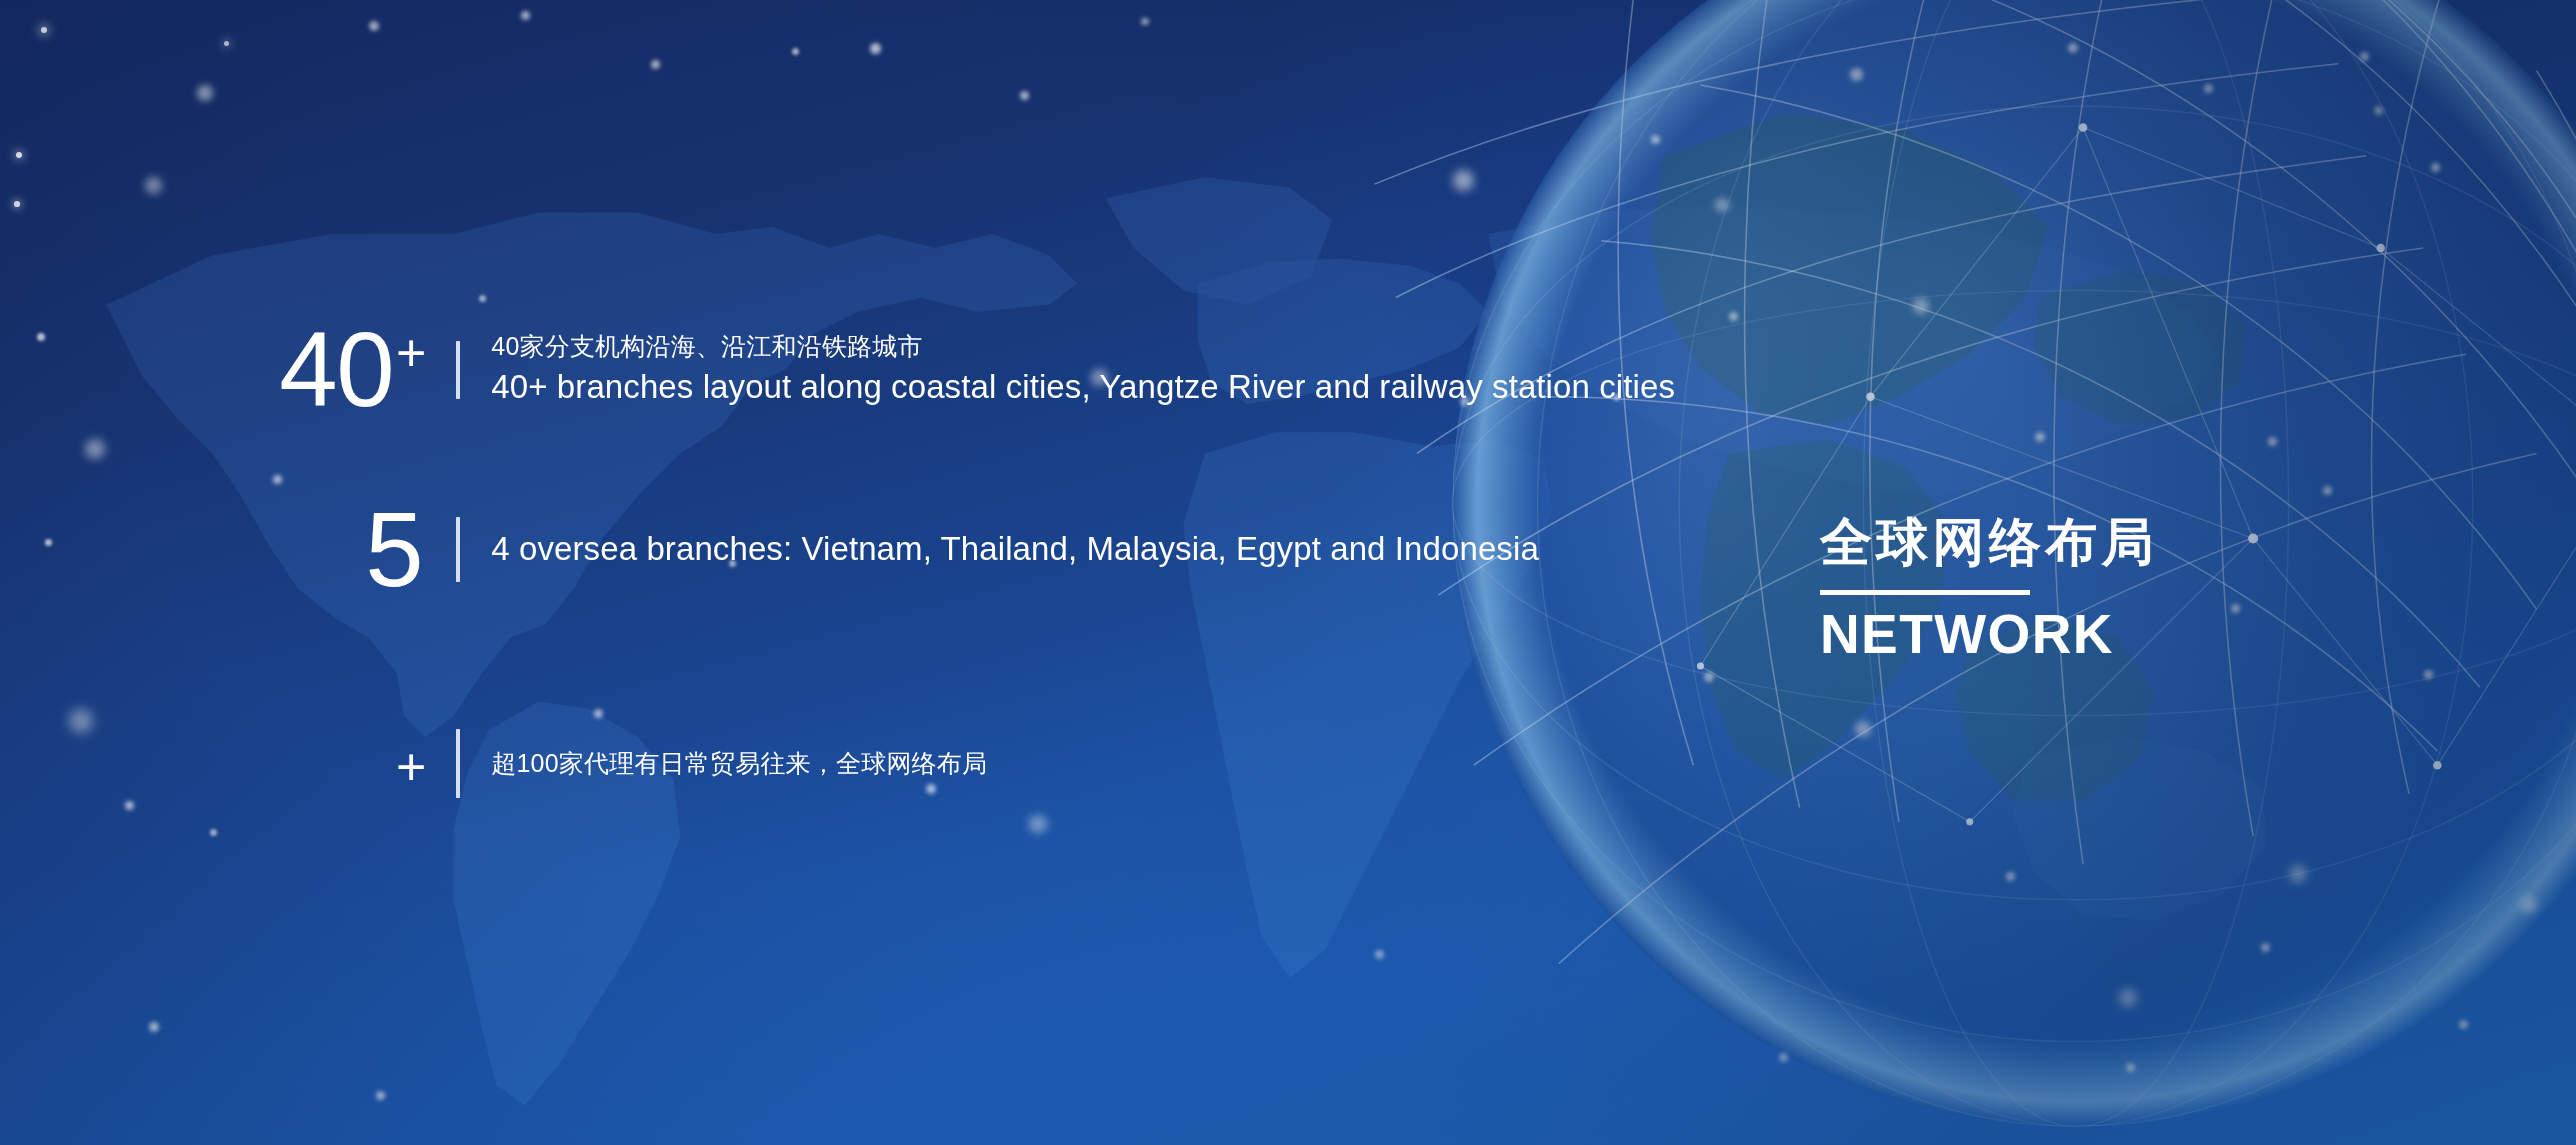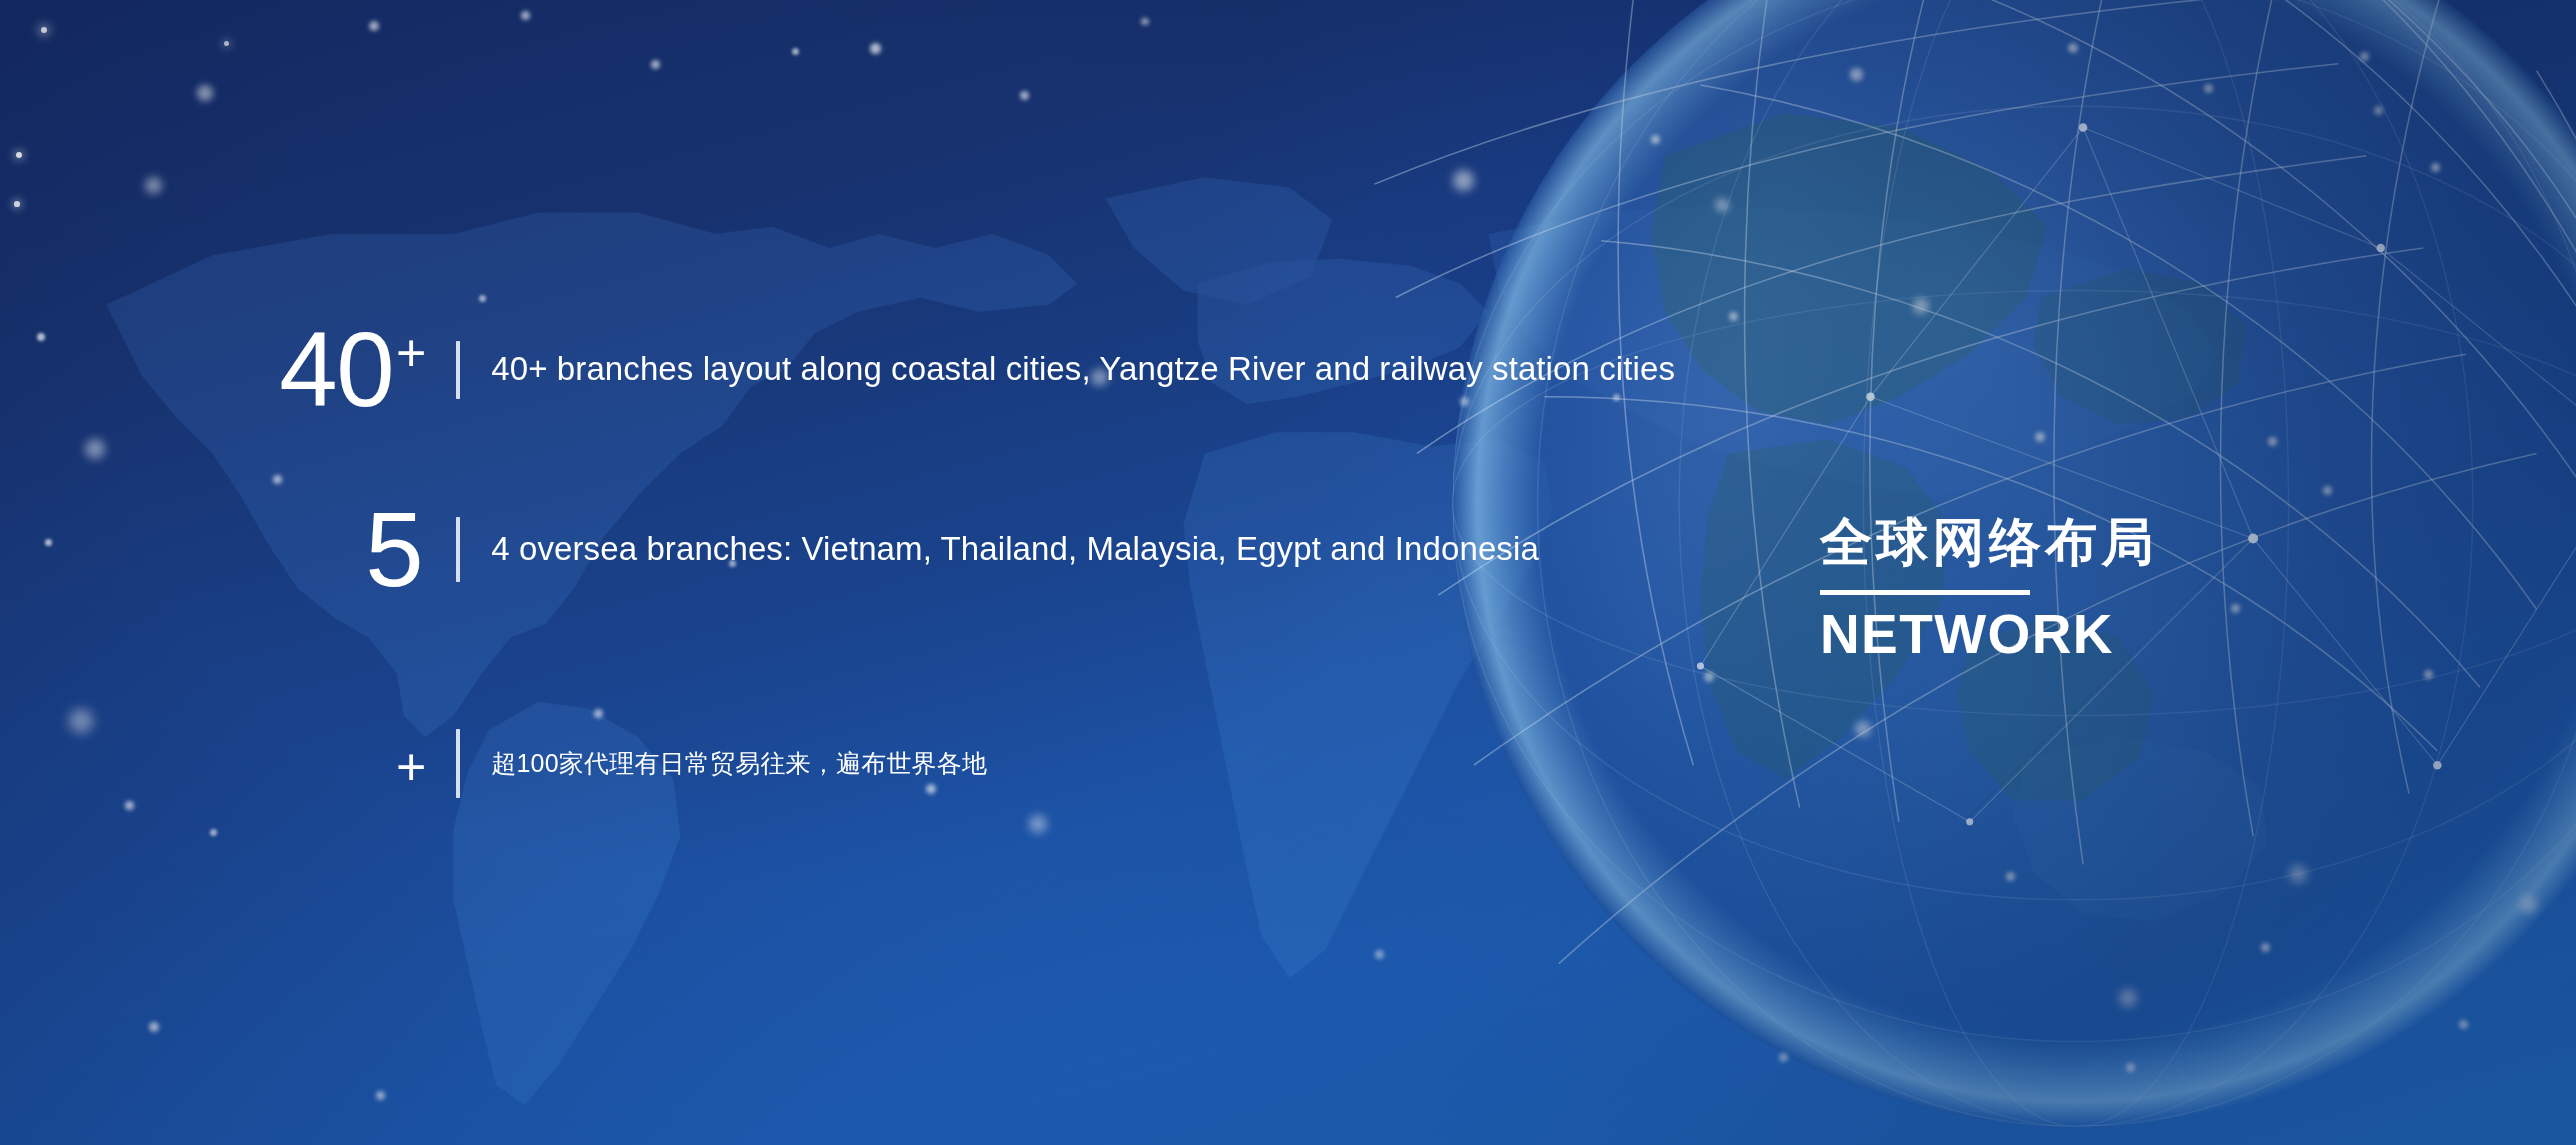--- a/index.html
+++ b/index.html
@@ -268,20 +268,21 @@
 
   <div class="stats">
 
     <div class="row" id="row1">
       <div class="num">
         <span class="big">40</span>
         <span class="plus">+</span>
       </div>
       <div class="divider"></div>
       <div class="texts">
+        <div class="cn">40家分支机构沿海、沿江和沿铁路城市</div>
         <div class="en">40+ branches layout along coastal cities, Yangtze River and railway station cities</div>
       </div>
     </div>
 
     <div class="row" id="row2">
       <div class="num">
         <span class="big">5</span>
         <span class="plus"></span>
       </div>
       <div class="divider"></div>
@@ -289,21 +290,21 @@
         <div class="en">4 oversea branches: Vietnam, Thailand, Malaysia, Egypt and Indonesia</div>
       </div>
     </div>
 
     <div class="row" id="row3">
       <div class="num">
         <span class="plus">+</span>
       </div>
       <div class="divider"></div>
       <div class="texts">
-        <div class="cn">超100家代理有日常贸易往来，遍布世界各地</div>
+        <div class="cn">超100家代理有日常贸易往来，全球网络布局</div>
       </div>
     </div>
 
   </div>
 
   <div class="titleblock">
     <div class="title-cn">全球网络布局</div>
     <div class="title-rule"></div>
     <div class="title-en">NETWORK</div>
   </div>

